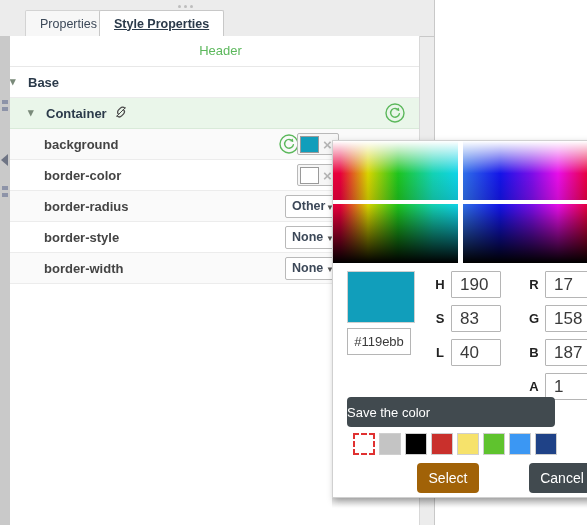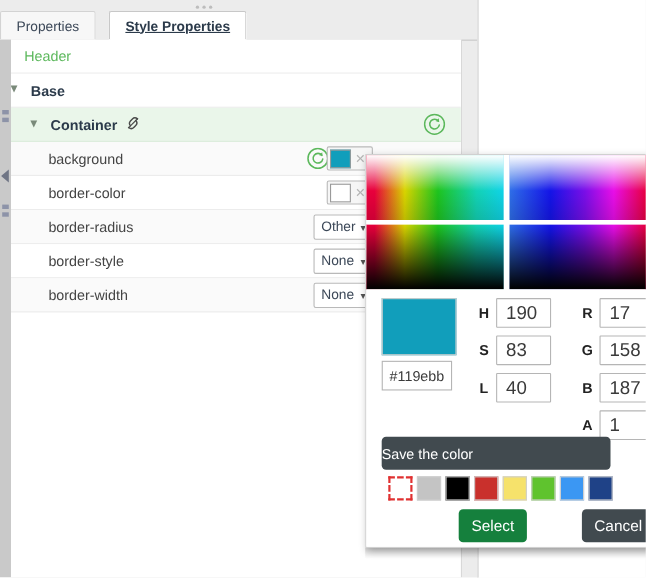--- a/index.html
+++ b/index.html
@@ -56,54 +56,55 @@
     background:#f7f7f7;border:1px solid #d3d3d3;border-bottom:none;
     border-top-left-radius:2px;border-top-right-radius:2px;
     cursor:pointer;white-space:nowrap;
   }
   .tab.active{
     background:#ffffff;color:#2b3a4a;font-weight:bold;
     border-color:#c8c8c8;
     box-shadow:0 1px 0 0 #ffffff;
     text-decoration:underline;
   }
-  .tab0{left:0;}
+  .tab0{left:25px;}
   .tab1{left:99px;}
 
   
   .content{
     position:absolute;left:0;top:36px;width:419px;height:489px;
     background:#ffffff;border-right:1px solid #d8d8d8;overflow:hidden;
   }
 
   .section-title{
     height:30px;line-height:30px;padding-left:22px;
     color:#5cb85c;font-size:13px;border-bottom:1px solid #e8e8e8;
     background:#ffffff;
+    text-align:center;
   }
 
   .group-row{
     height:30px;display:flex;align-items:center;
     padding-left:10px;font-weight:bold;color:#2b3a4a;font-size:13px;
     background:#ffffff;border-bottom:1px solid #ececec;
   }
   .group-row.sub{
     padding-left:28px;background:#eaf6ea;border-bottom:1px solid #d9ead9;
     position:relative;
   }
   .caret{
     display:inline-block;width:12px;margin-right:6px;color:#7a8a7a;
     font-size:11px;line-height:1;transform:translateY(-1px);
   }
   .chain-icon{margin-left:7px;display:inline-block;vertical-align:middle;}
 
   .prop-row{
     position:relative;height:30px;display:flex;align-items:center;
     padding-left:44px;border-bottom:1px solid #ececec;
-    background:#fafafa;color:#444;font-size:13px;
+    background:#fafafa;color:#444;font-size:13px;font-weight:bold;
   }
   .prop-row:nth-child(odd){background:#ffffff;}
   .prop-name{flex:0 0 auto;}
 
   .row-ctrl{position:absolute;right:0;top:0;height:30px;display:flex;align-items:center;gap:6px;}
 
   
   .reset-ic{width:20px;height:20px;flex:0 0 auto;cursor:pointer;}
 
   
@@ -190,21 +191,21 @@
     position:absolute;left:20px;top:170px;display:flex;gap:4px;
   }
   .sw{width:22px;height:22px;box-sizing:border-box;border:1px solid #cfcfcf;cursor:pointer;}
   .sw.none{border:2px dashed #e03131;background:#fff;}
 
   .pbtn{
     position:absolute;top:200px;height:30px;border-radius:4px;
     display:flex;align-items:center;justify-content:center;
     color:#ffffff;font-size:14px;cursor:pointer;
   }
-  .pbtn-select{left:84px;width:62px;background:#15803d;}
+  .pbtn-select{left:84px;width:62px;background:#a16207;}
   .pbtn-cancel{left:152px;width:66px;background:#414a4f;margin-left:44px;}
 
   .picker-shadow-tail{
     position:absolute;left:332px;top:498px;width:382px;height:10px;
     background:linear-gradient(to bottom, rgba(0,0,0,0.16), rgba(0,0,0,0));
   }
 </style>
 </head>
 <body>
 

